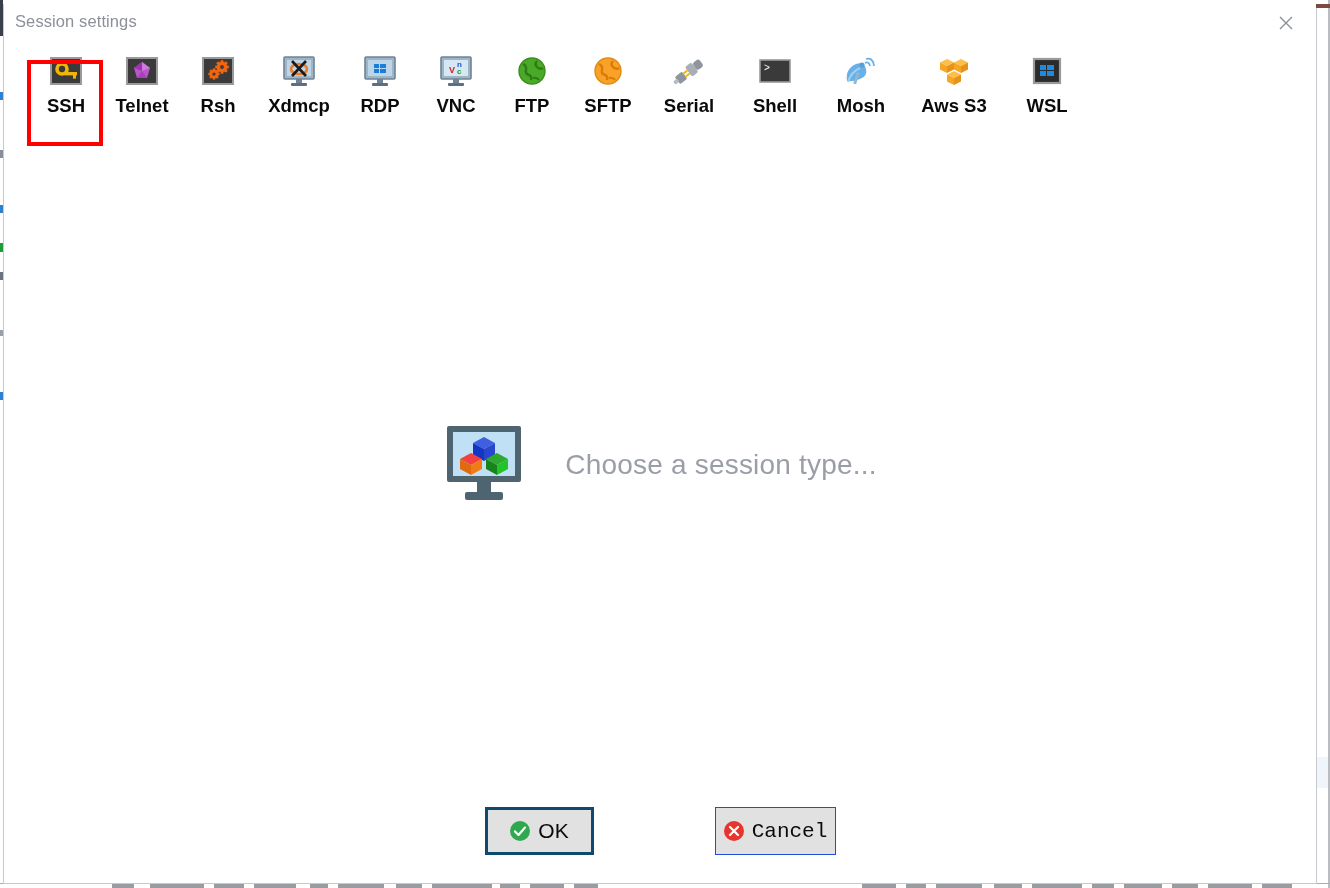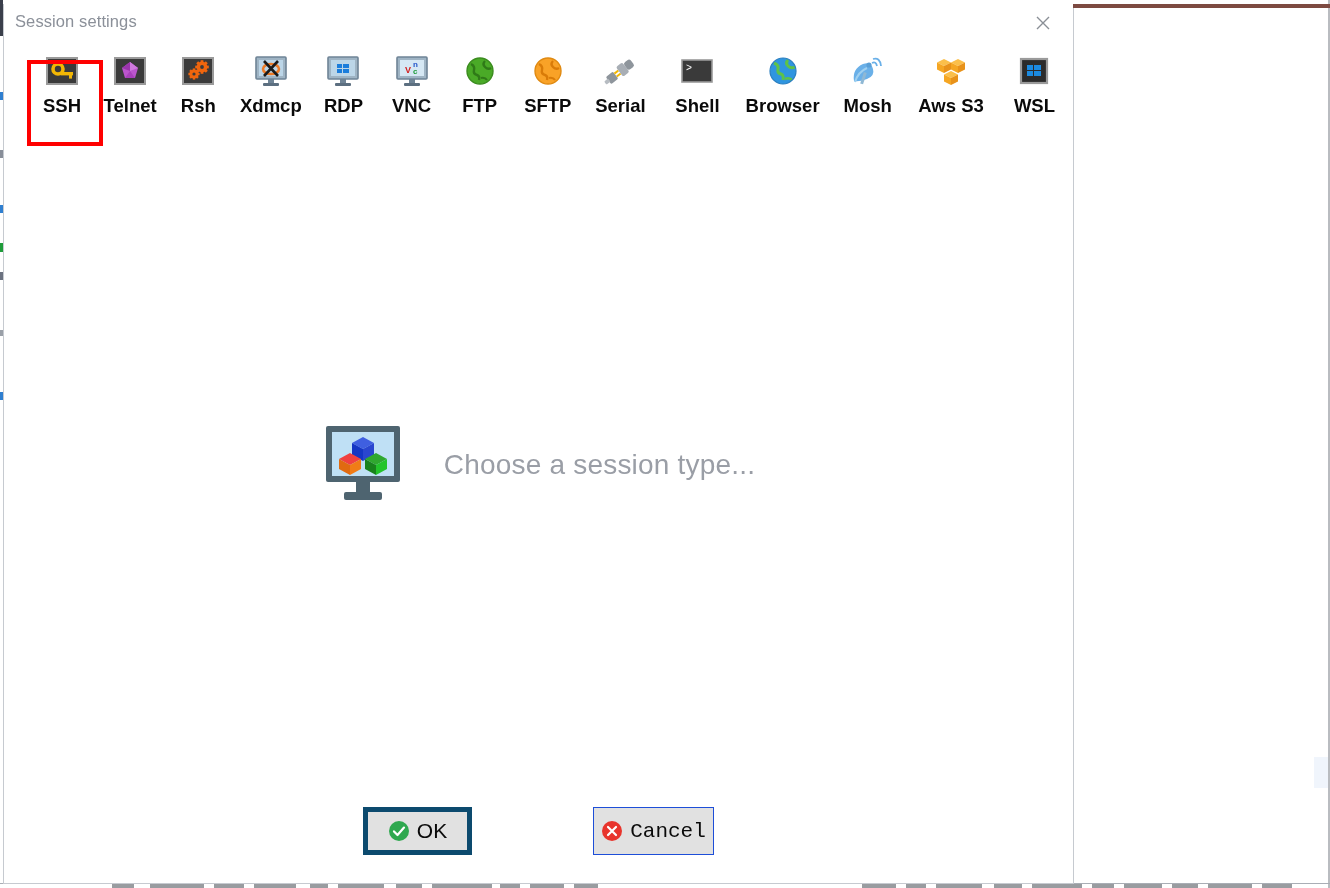--- a/index.html
+++ b/index.html
@@ -47,21 +47,21 @@
     position: absolute; bottom: 0; height: 4px; background: #5b5f66; opacity: .62;
   }
   #bg-bottom-line {
     position: absolute; left: 0; bottom: 4px; width: 1330px; height: 1px;
     background: #a9aeb5;
   }
 
   
   #dialog {
     position: absolute; left: 3px; top: 4px;
-    width: 1071px; height: 880px;
+    width: 1314px; height: 880px;
     background: #ffffff;
     border: 1px solid #c6cad0;
     border-top: none;
   }
   #titlebar-accent {
     position: absolute; left: 0; top: 0; width: 1330px; height: 4px;
     background: #7d4a41;
   }
   #titlebar-accent .tab-seg {
     position: absolute; left: 135px; top: 0; width: 105px; height: 4px;
@@ -138,21 +138,21 @@
     height: 48px;
     background: #e1e1e1;
     display: flex; align-items: center; justify-content: center;
     gap: 7px;
     font-size: 21px; color: #0a0a0a;
     cursor: pointer;
     font-family: "Liberation Sans", sans-serif;
   }
   #ok-button {
     width: 109px;
-    border: 5px solid #0c4a6e;
+    border: 3px solid #0c4a6e;
   }
   #cancel-button {
     width: 121px;
     border: 1px solid #1d4ed8;
     font-family: Liberation Mono, monospace;
   }
   .btn-glyph { width: 22px; height: 22px; display: block; }
 </style>
 </head>
 <body>
@@ -352,32 +352,20 @@
     <div class="session-type w-wide">
       <span class="st-icon">
         <svg width="38" height="30" viewBox="0 0 38 30">
           <rect x="4" y="3" width="30" height="22" fill="#3a3a3a" stroke="#9a9a9a" stroke-width="1.6"></rect>
           <text x="8" y="14" font-family="Liberation Mono, monospace" font-size="10" fill="#ffffff">&gt;</text>
         </svg>
       </span>
       <span class="st-label">Shell</span>
     </div>
 
-    <div class="session-type" style="width:104px">
-      <span class="st-icon">
-        <svg width="34" height="32" viewBox="0 0 34 32">
-          <circle cx="17" cy="15" r="13" fill="#2f95e0"></circle>
-          <path d="M8 7 q5 2 4 6 q-1 4 3 5 q3 1 2 6" fill="none" stroke="#5ec24a" stroke-width="3"></path>
-          <path d="M22 4 q-3 3 0 6 q3 3 7 1" fill="none" stroke="#5ec24a" stroke-width="3"></path>
-          <path d="M19 23 q4 -2 7 1" fill="none" stroke="#5ec24a" stroke-width="2.6"></path>
-          <circle cx="17" cy="15" r="13" fill="none" stroke="#2b7fc0" stroke-width="1.2"></circle>
-        </svg>
-      </span>
-      <span class="st-label">Browser</span>
-    </div>
 
     <div class="session-type w-wide">
       <span class="st-icon">
         <svg width="38" height="32" viewBox="0 0 38 32">
           <path d="M5 25 q-2 -12 9 -17 q8 -3 10 5 q2 7 -6 10 q-8 3 -13 2 z" fill="#6ab0e8"></path>
           <path d="M6 26 q3 -10 12 -14" fill="none" stroke="#9fd0f0" stroke-width="2"></path>
           <rect x="13" y="16" width="3" height="12" transform="rotate(18 14 22)" fill="#8fb8d4"></rect>
           <circle cx="20" cy="9" r="2.6" fill="#5a9fd6"></circle>
           <path d="M23 7 q4 -2 5 3" fill="none" stroke="#6ab0e8" stroke-width="1.8"></path>
           <path d="M24 3 q7 -2 8 7" fill="none" stroke="#6ab0e8" stroke-width="1.8"></path>

